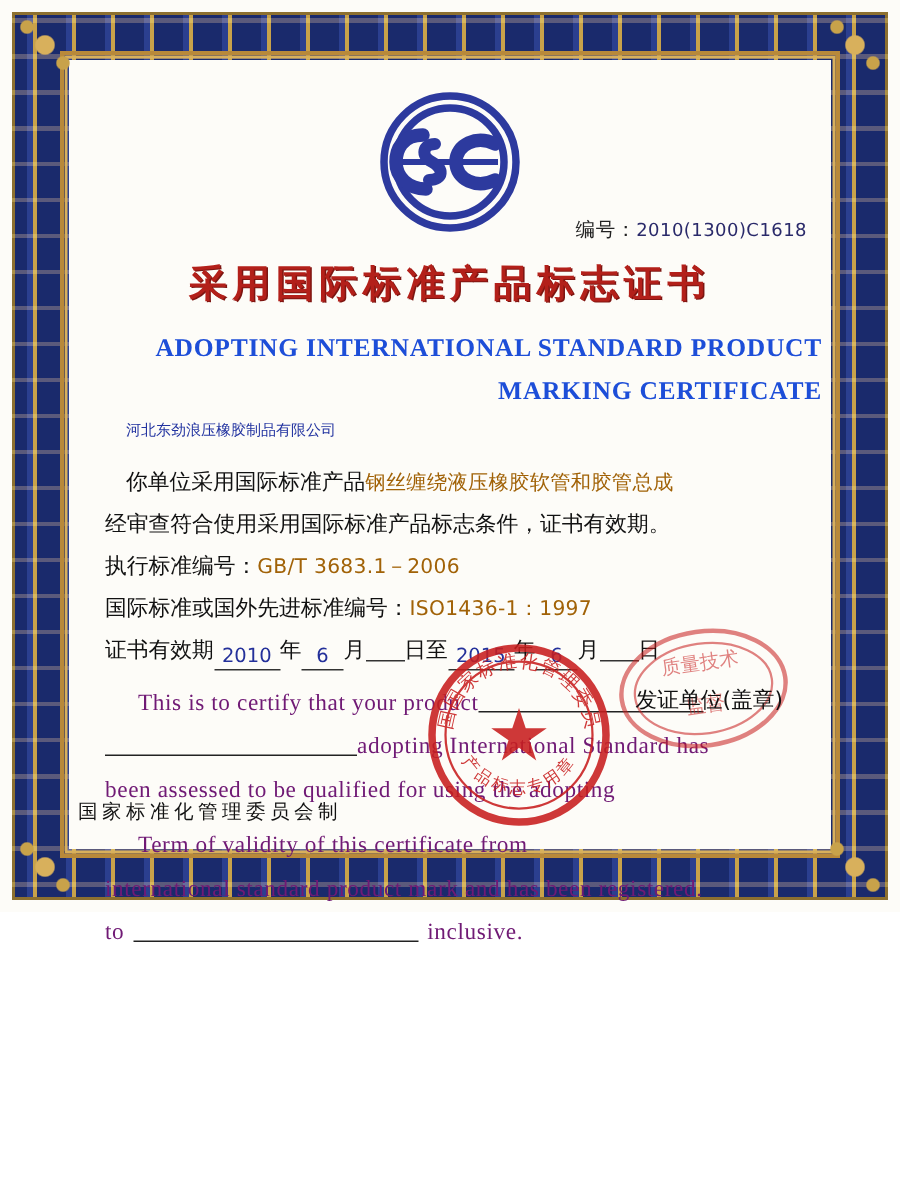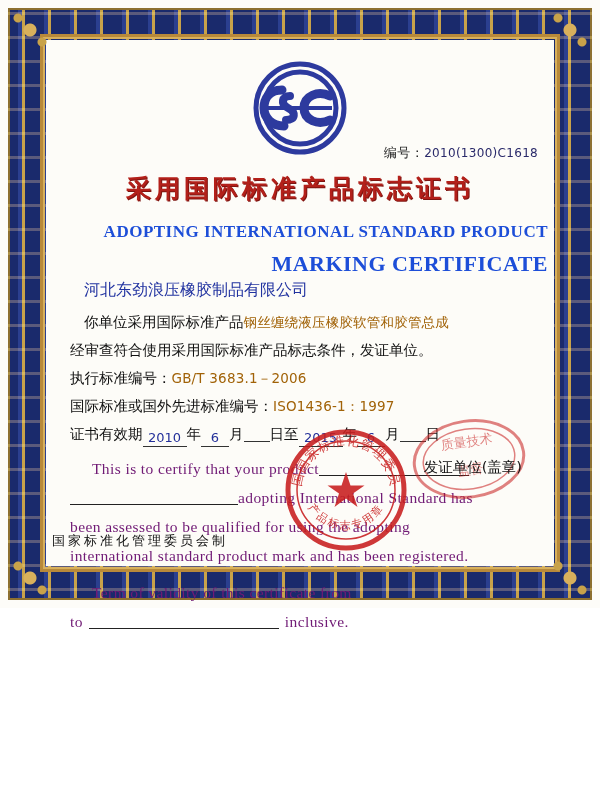--- a/index.html
+++ b/index.html
@@ -123,21 +123,21 @@
   }
   .title-en1, .title-en2 {
     position: absolute;
     left: 0; right: 0;
     text-align: right;
     color: #1d4ed8;
     font-weight: bold;
     font-family: "Liberation Serif", serif;
   }
   .title-en1 { top: 176px; font-size: 17px; letter-spacing: .5px; }
-  .title-en2 { top: 205px; font-size: 22px; letter-spacing: .5px; }
+  .title-en2 { top: 205px; font-size: 17px; letter-spacing: .5px; }
 
   
   .body {
     position: absolute;
     top: 240px;
     left: 18px;
     right: 18px;
   }
   .line-cn {
     font-family: "DejaVu Sans", sans-serif;
@@ -269,28 +269,28 @@
       <span>编号：</span><span class="hand">2010(1300)C1618</span>
     </div>
 
     <div class="title-cn">采用国际标准产品标志证书</div>
     <div class="title-en1">ADOPTING  INTERNATIONAL  STANDARD  PRODUCT</div>
     <div class="title-en2">MARKING CERTIFICATE</div>
 
     <div class="body">
 
       <div style="position:relative;height:22px;">
-        <span class="hand-blue ink" style="position:absolute;left:14px;top:-6px;font-size:16px;letter-spacing:0;">河北东劲浪压橡胶制品有限公司</span>
+        <span class="hand-blue ink" style="position:absolute;left:14px;top:-6px;font-size:10px;letter-spacing:0;">河北东劲浪压橡胶制品有限公司</span>
       </div>
 
       <div class="line-cn">
         <span style="display:inline-block;width:14px;"></span><span>你单位采用国际标准产品</span><span class="hand-blue">钢丝缠绕液压橡胶软管和胶管总成</span>
       </div>
 
-      <div class="line-cn">经审查符合使用采用国际标准产品标志条件，发证单位。</div>
+      <div class="line-cn">经审查符合使用采用国际标准产品标志条件，证书有效期。</div>
 
       <div class="line-cn">
         <span>执行标准编号：</span><span class="hand-blue">GB/T 3683.1－2006</span>
       </div>
 
       <div class="line-cn">
         <span>国际标准或国外先进标准编号：</span><span class="hand-blue">ISO1436-1：1997</span>
       </div>
 
       <div class="line-cn">
@@ -299,25 +299,25 @@
 
       <div class="line-en" style="margin-top:6px;">
         <span style="display:inline-block;width:22px;"></span><span>This is to certify that your product</span><span class="u" style="width:150px;"></span>
       </div>
 
       <div class="line-en">
         <span class="u" style="width:168px;"></span><span>adopting International Standard has</span>
       </div>
 
       <div class="line-en">been assessed to be qualified for using the adopting</div>
-      <div class="line-en">international standard product mark and has been registered.</div>
-
       <div class="line-en" style="margin-top:8px;">
         <span style="display:inline-block;width:22px;"></span><span>Term of validity of this certificate from</span>
       </div>
+
+      <div class="line-en">international standard product mark and has been registered.</div>
 
       <div class="line-en">
         <span>to</span><span class="u" style="width:190px;margin:0 6px;"></span><span>inclusive.</span>
       </div>
     </div>
 
     <div class="seal-oval">
       <svg width="118" height="86" viewBox="0 0 118 86" xmlns="http://www.w3.org/2000/svg">
         <ellipse cx="59" cy="43" rx="55" ry="38" fill="none" stroke="#c81e1e" stroke-width="3"></ellipse>
         <ellipse cx="59" cy="43" rx="46" ry="30" fill="none" stroke="#c81e1e" stroke-width="1.5"></ellipse>

